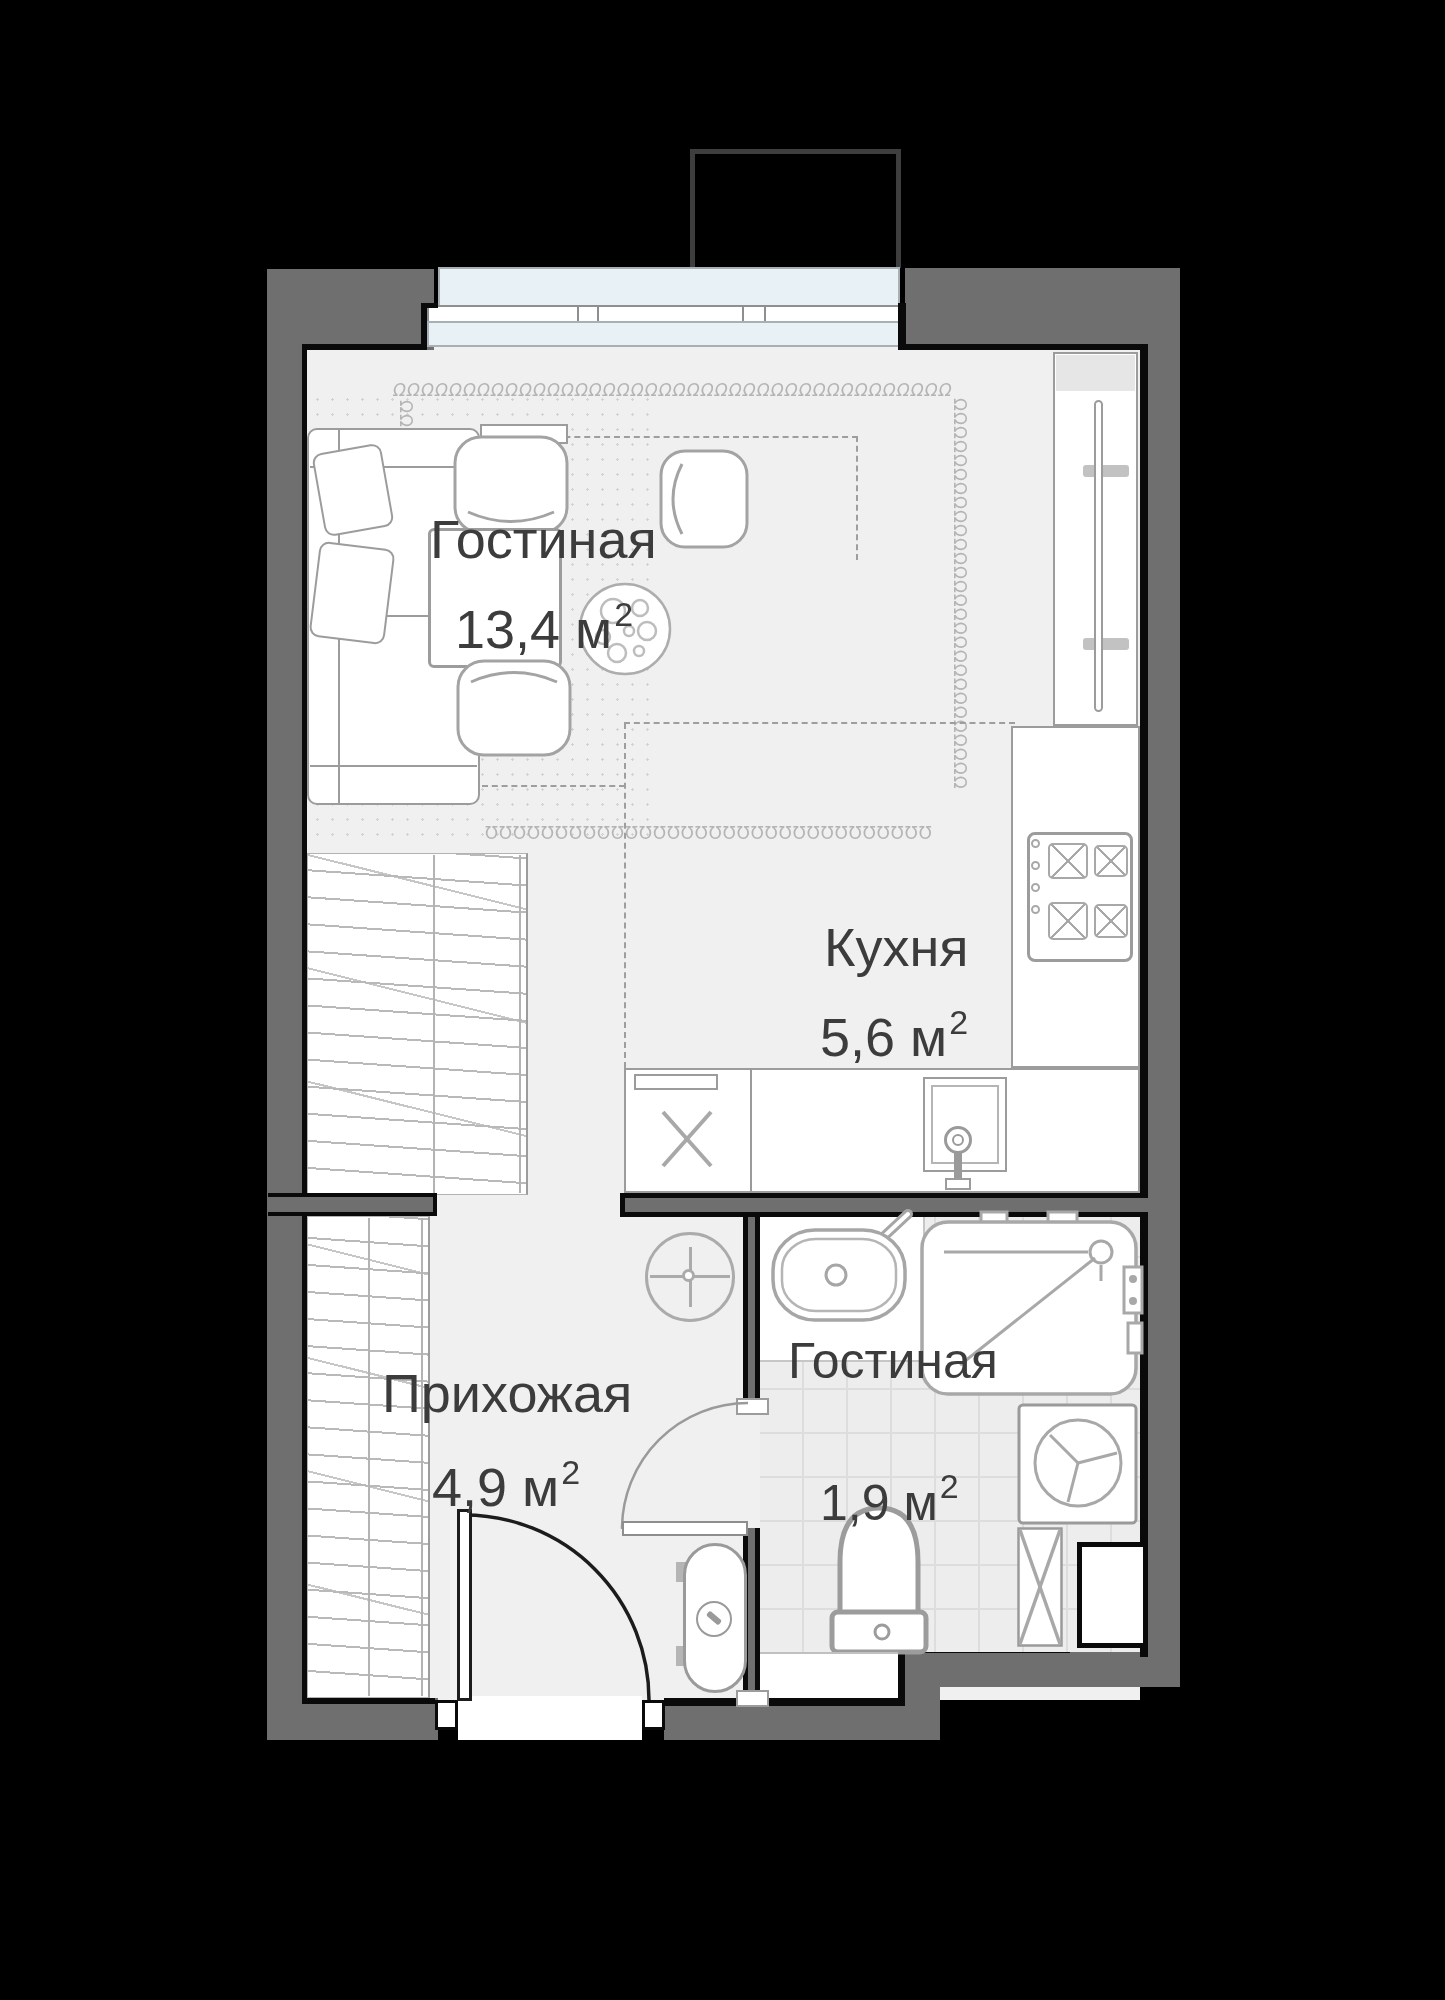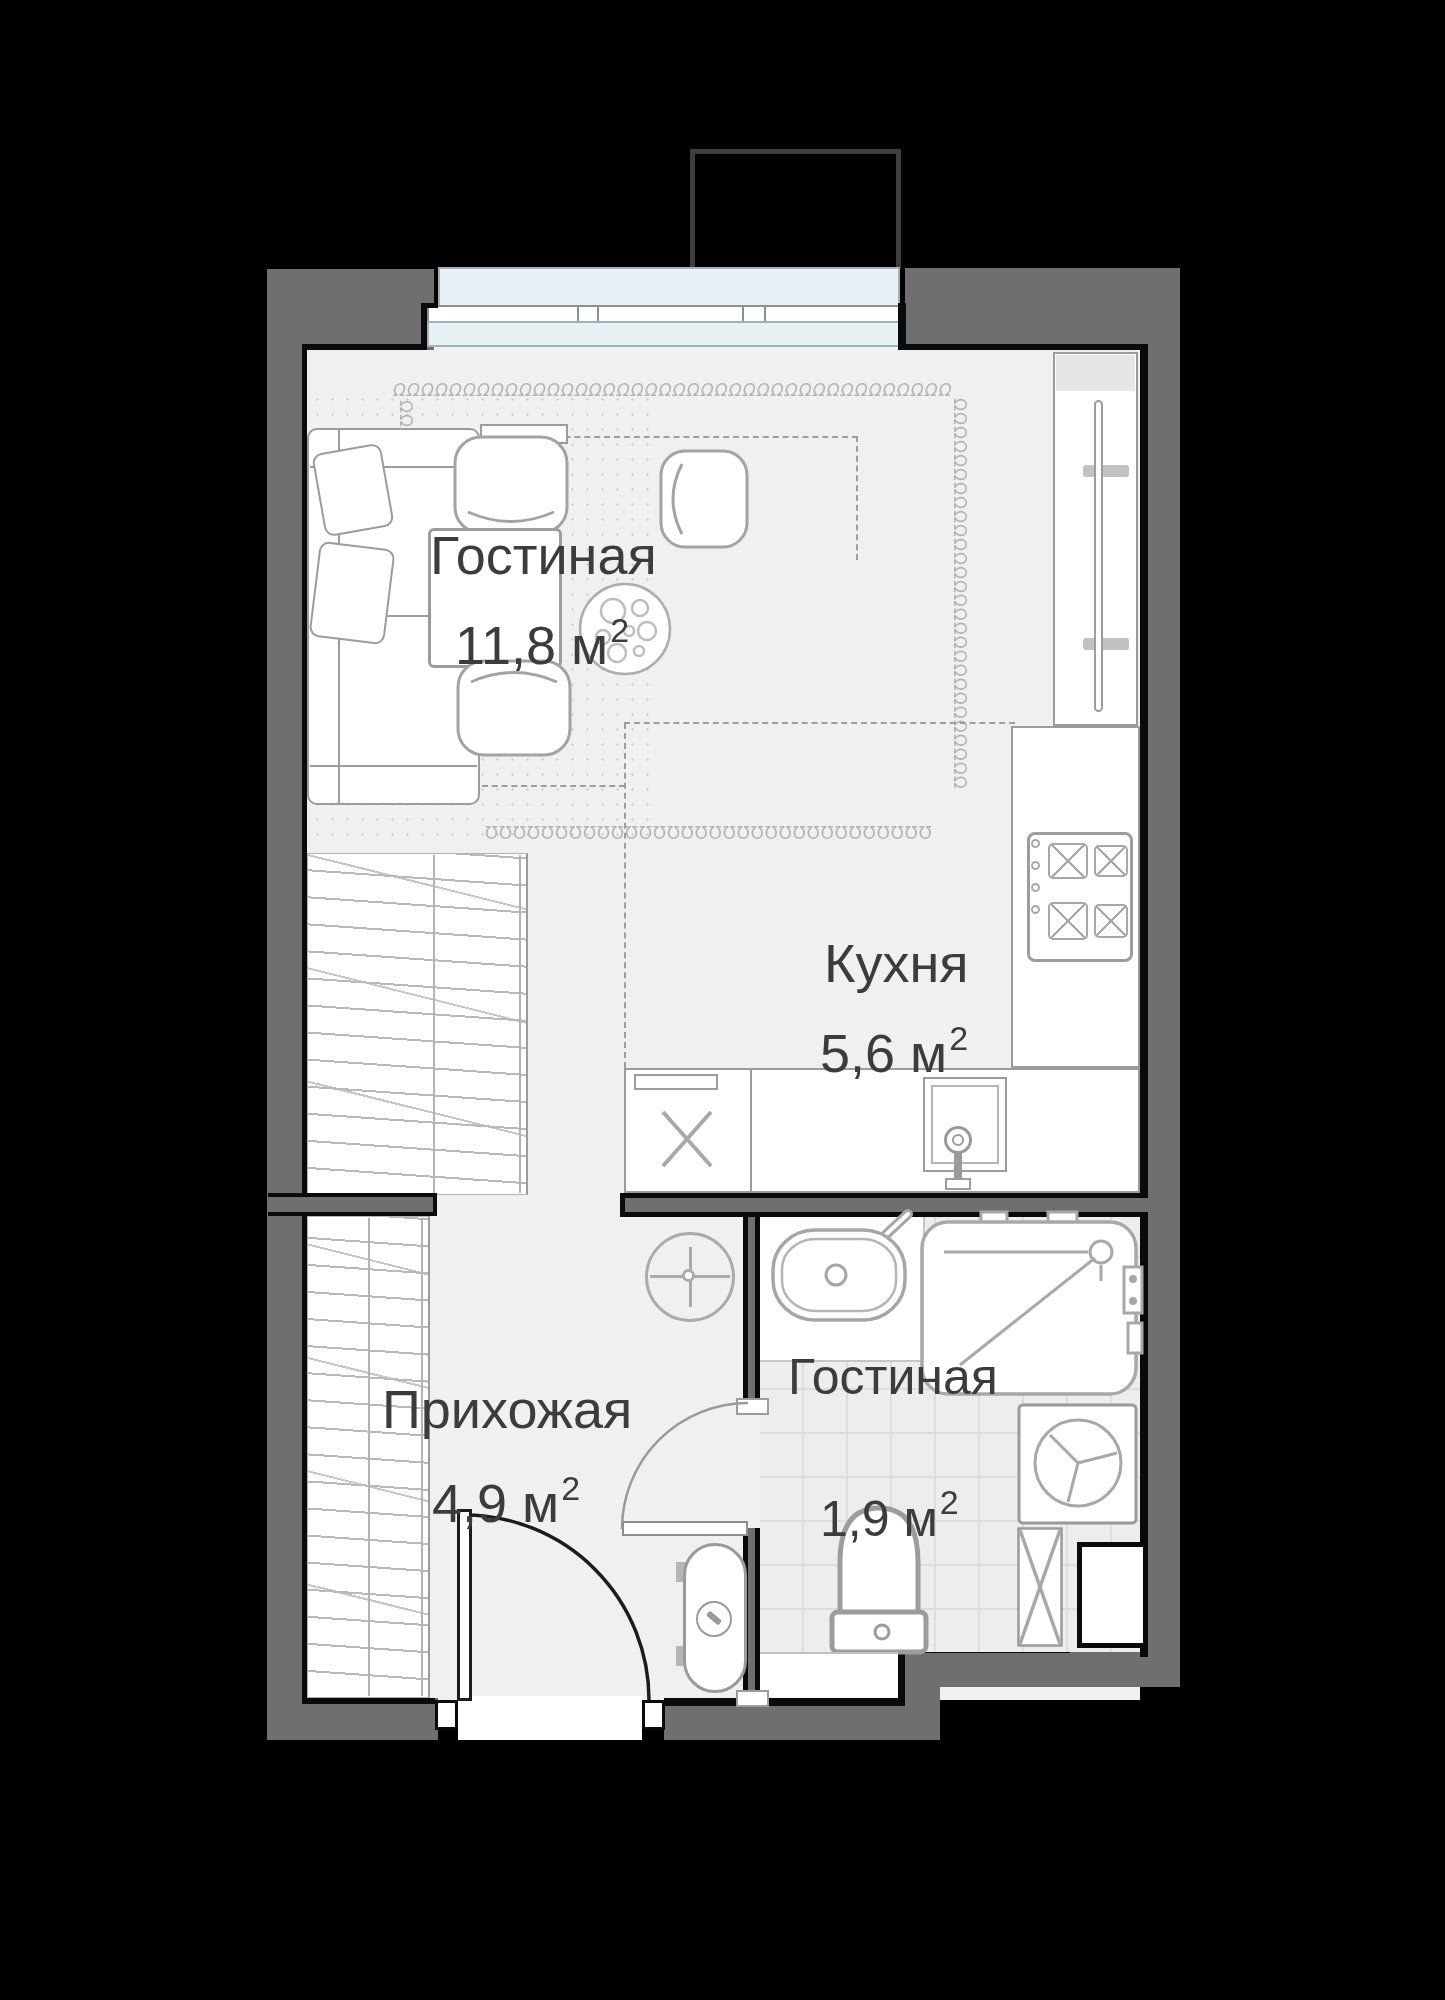--- a/index.html
+++ b/index.html
@@ -2,21 +2,21 @@
 <html><head>
 <meta charset="utf-8">
 <style>
   html,body{margin:0;padding:0;background:#000;}
   #plan{position:relative;width:1445px;height:2000px;background:#000;overflow:hidden;
         font-family:"Liberation Sans",sans-serif;}
   .abs{position:absolute;box-sizing:border-box;}
   .wall{background:#6f6f6f;}
   .blk{background:#0a0a0a;}
   .wfill{background:#fff;border:2.5px solid #9c9c9c;}
-  .lbl{color:#3c3c3c;font-size:54px;white-space:nowrap;letter-spacing:0px;margin-top:16px;}
+  .lbl{color:#3c3c3c;font-size:54px;white-space:nowrap;letter-spacing:0px;}
   .sup{font-size:34px;position:relative;top:-22px;margin-left:2px;}
   .loops{color:#b4b4b4;font-family:"DejaVu Sans",sans-serif;font-size:17px;
          letter-spacing:1px;line-height:1;overflow:hidden;white-space:nowrap;}
   .loopsv{writing-mode:vertical-rl;text-orientation:mixed;}
   .dash-h{border-top:2.5px dashed #9e9e9e;}
   .dash-v{border-left:2.5px dashed #9e9e9e;}
   .hatch{background-image:
      repeating-linear-gradient(4deg, transparent 0 25px, #b9b9b9 25px 27px),
      repeating-linear-gradient(14deg, transparent 0 108px, #c6c6c6 108px 110px);
      background-color:#fff;}
@@ -234,21 +234,21 @@
   <div class="abs" style="left:642px;top:1700px;width:23px;height:30px;background:#fff;border:3px solid #0a0a0a;"></div>
   <svg style="left:437px;top:1487px;" width="230" height="230" viewBox="0 0 230 230">
     <path d="M27,28 A185,185 0 0 1 212,213" fill="none" stroke="#1c1c1c" stroke-width="3.5"></path>
   </svg>
   <div class="abs" style="left:457px;top:1509px;width:15px;height:192px;background:#fff;border:3px solid #1c1c1c;"></div>
 
   <div class="abs lbl" style="left:430px;top:508px;">
     <span>Гостиная</span>
   </div>
   <div class="abs lbl" style="left:455px;top:598px;">
-    <span>11,8 м</span><span class="sup">2</span>
+    <span>13,4 м</span><span class="sup">2</span>
   </div>
 
   <div class="abs lbl" style="left:824px;top:916px;">
     <span>Кухня</span>
   </div>
   <div class="abs lbl" style="left:820px;top:1006px;">
     <span>5,6 м</span><span class="sup">2</span>
   </div>
 
   <div class="abs lbl" style="left:382px;top:1362px;">

